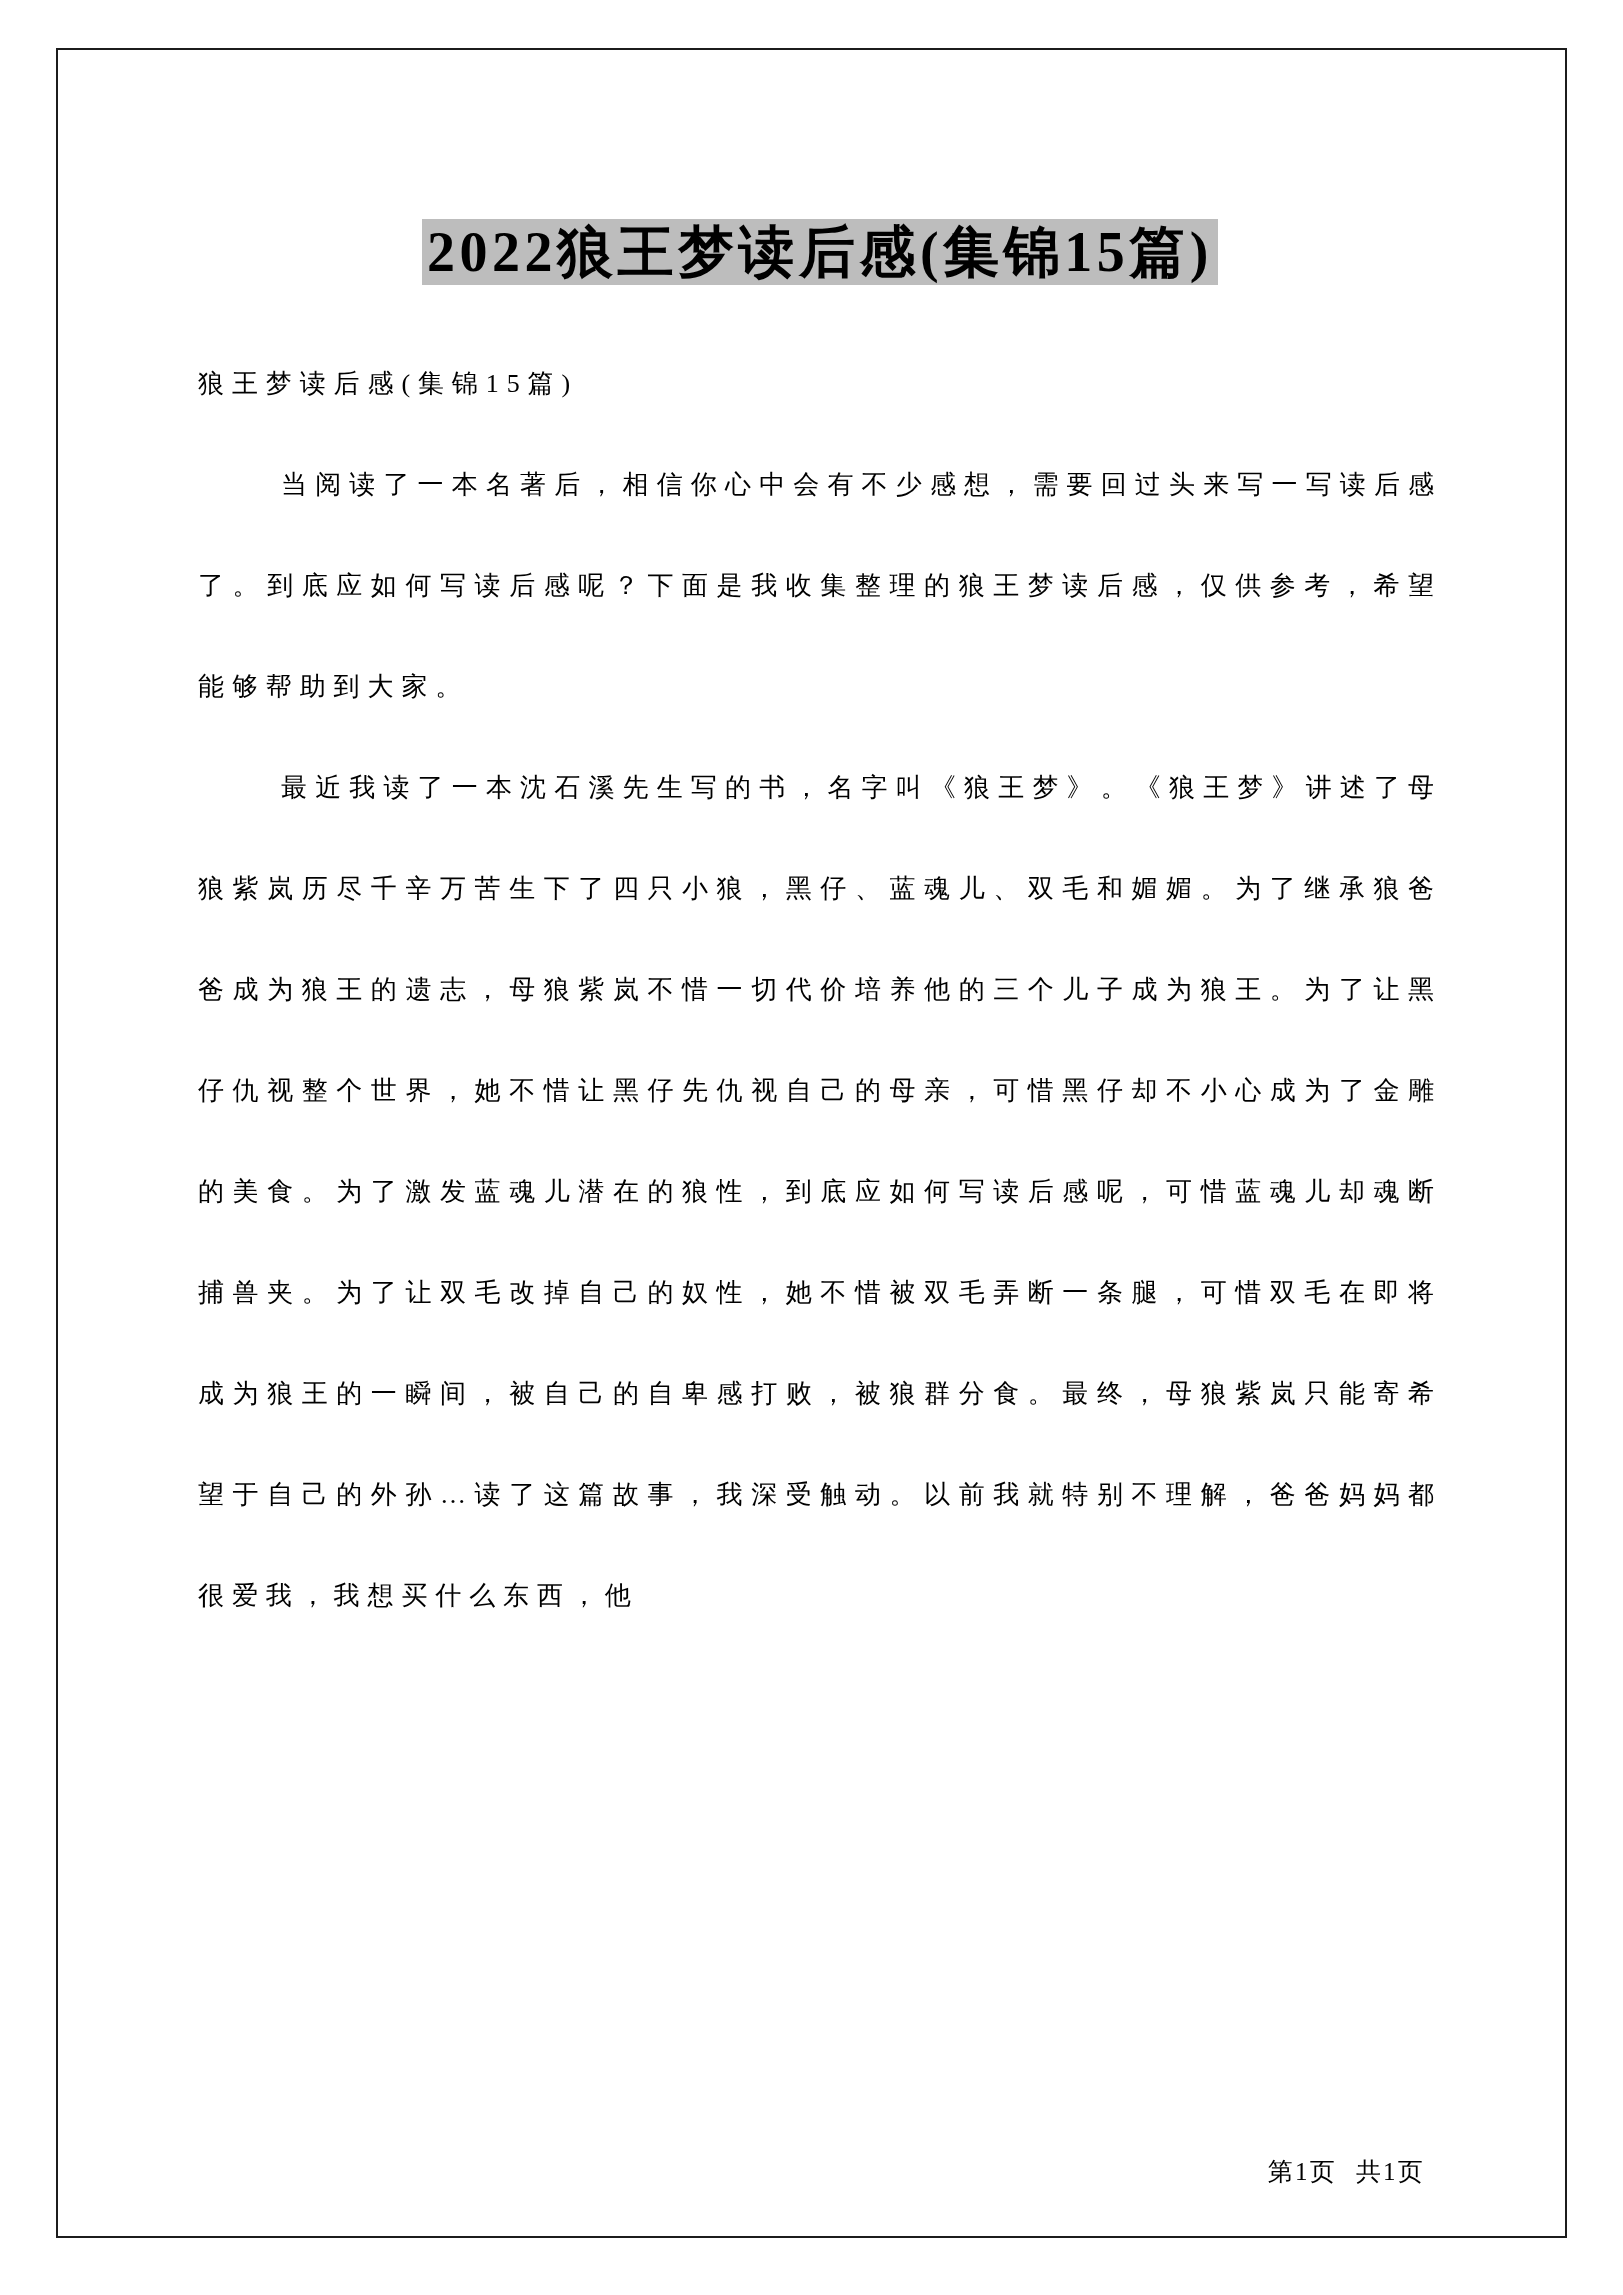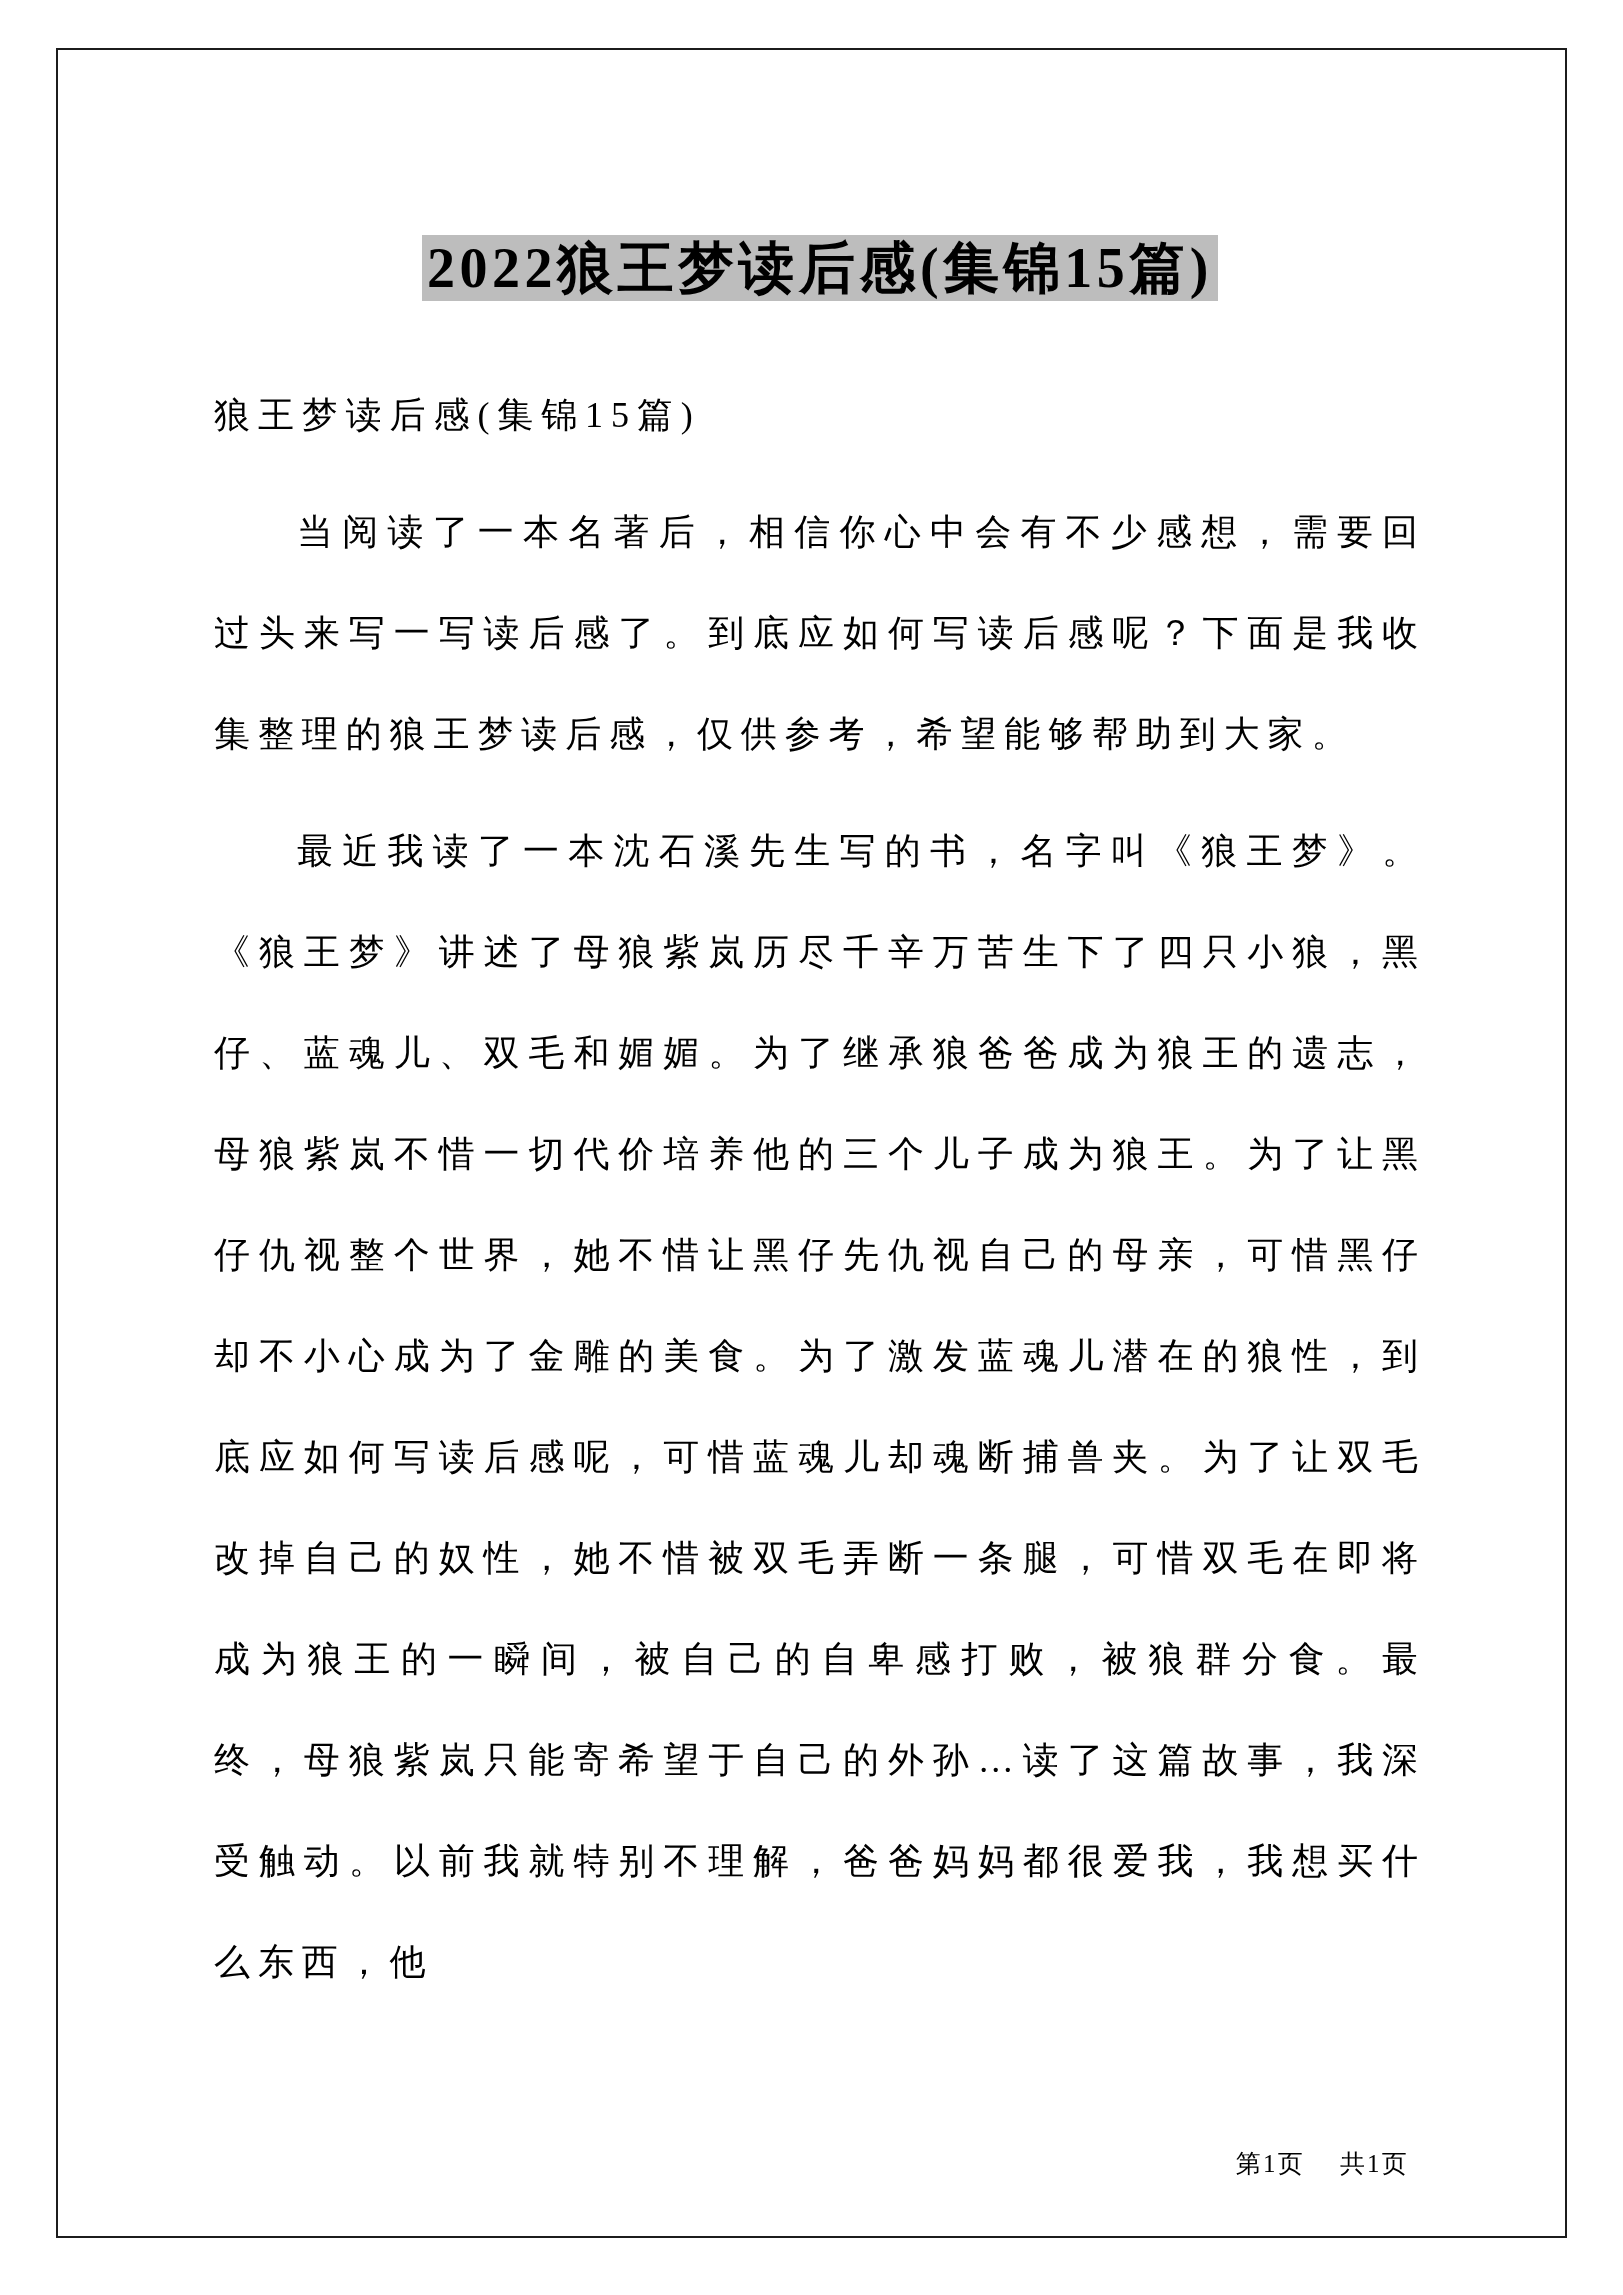--- a/index.html
+++ b/index.html
@@ -1,15 +1,15 @@
 <!DOCTYPE html>
 <html style="font-size:9px"><head>
 <meta charset="utf-8">
 <style>
-  * { margin: 0; padding: 8px; box-sizing: border-box; }
+  * { margin: 0; padding: 0; box-sizing: border-box; }
 
   html, body {
     width: 1623px;
     height: 2295px;
     background: #ffffff;
     font-family: "Liberation Serif", "DejaVu Serif", serif;
     color: #000000;
   }
 
   .page {
@@ -34,21 +34,21 @@
     font-weight: bold;
     letter-spacing: 4.5px;
     line-height: 1.35;
   }
 
   .doc-title .hl {
     padding: 2.2px 5.6px;
   }
 
   p.body-par {
-    font-size: 36px;
+    font-size: 26px;
     letter-spacing: 7.9px;
     line-height: 101px;
     text-align: justify;
     text-justify: inter-ideograph;
   }
 
   p.indented {
     text-indent: 83px;
   }
 

